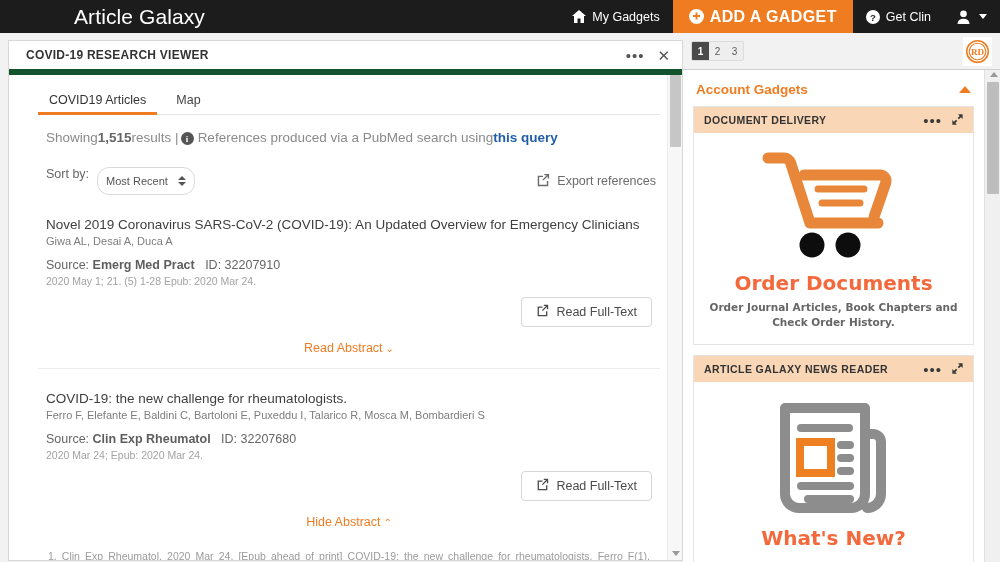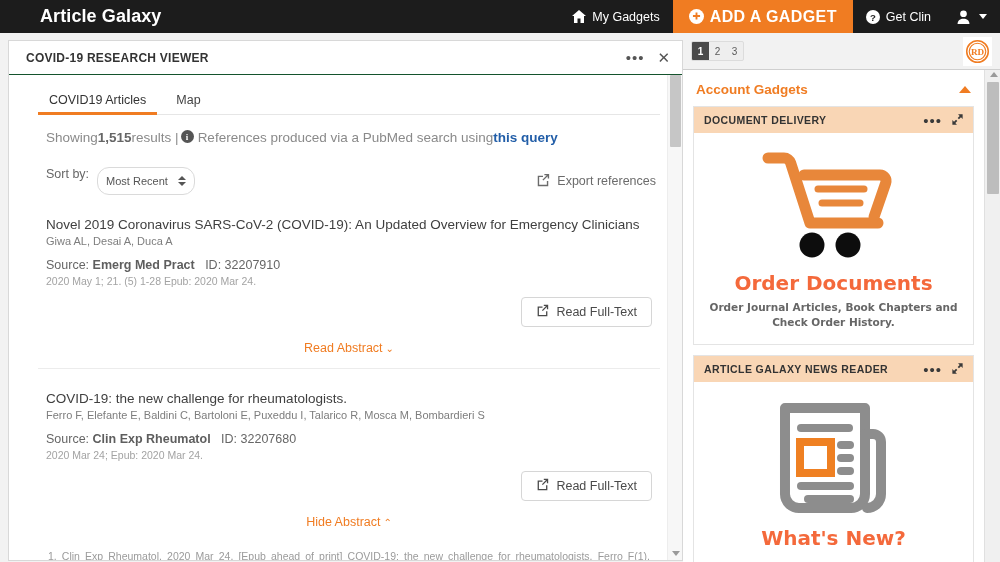--- a/index.html
+++ b/index.html
@@ -13,23 +13,23 @@
   
   .navbar {
     height: 33px;
     background: #1c1c1c;
     display: flex;
     align-items: center;
     position: relative;
   }
   .brand {
     color: #ffffff;
-    font-size: 18px;
-    font-weight: 700;
-    margin-left: 40px;
+    font-size: 21px;
+    font-weight: 400;
+    margin-left: 74px;
     letter-spacing: .1px;
   }
   .nav-right {
     margin-left: auto;
     display: flex;
     align-items: stretch;
     height: 100%;
   }
   .nav-item {
     display: flex;
@@ -74,21 +74,21 @@
   .panel {
     background: #ffffff;
     border: 1px solid #d8d8d8;
     height: 521px;
     display: flex;
     flex-direction: column;
     position: relative;
   }
   .panel-head {
     height: 34px;
-    border-bottom: 1px solid #14532d;
+    border-bottom: 6px solid #14532d;
     display: flex;
     align-items: center;
     padding: 0 12px 0 17px;
     flex: none;
   }
   .panel-title {
     font-size: 12px;
     font-weight: bold;
     color: #333;
     letter-spacing: .25px;
@@ -131,21 +131,21 @@
     left: 0; right: 0; bottom: -1px;
     height: 3px;
     background: #f07c22;
   }
 
   .results-line {
     font-size: 13.5px;
     color: #8a8a8a;
     padding: 15px 0 0 8px;
     display: flex;
-    align-items: flex-start;
+    align-items: flex-end;
     gap: 0;
     flex-wrap: wrap;
   }
   .results-line b { color: #666; font-weight: bold; }
   .info-dot {
     display: inline-flex;
     align-items: center;
     justify-content: center;
     width: 13px; height: 13px;
     border-radius: 50%;

